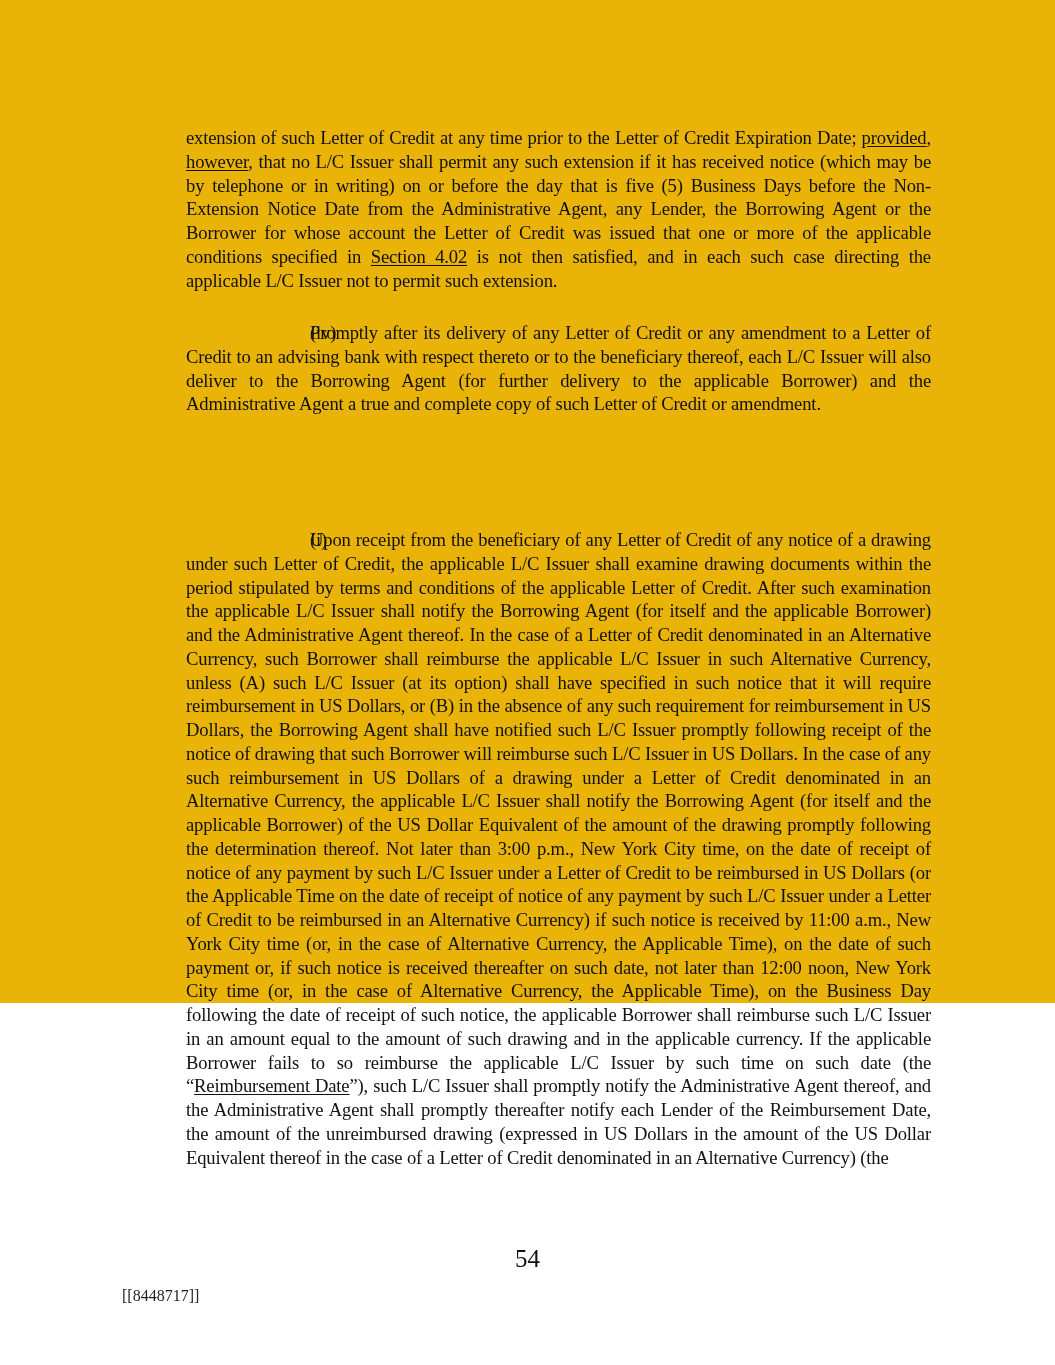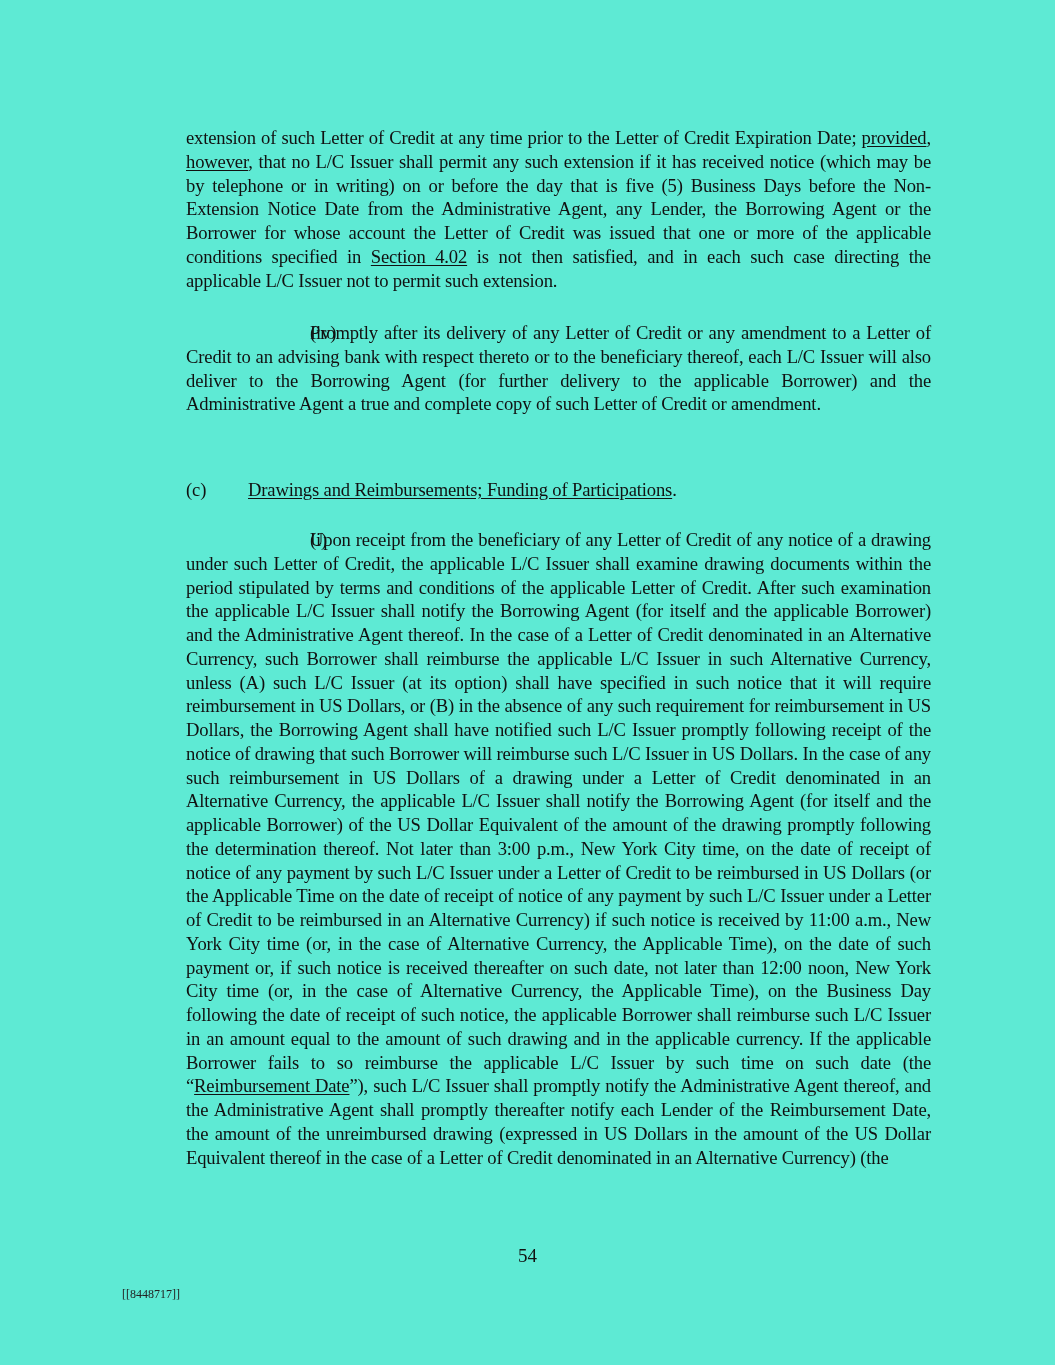--- a/index.html
+++ b/index.html
@@ -1,57 +1,54 @@
 <!DOCTYPE html>
 <html><head>
   <meta charset="utf-8">
   <style>
     html, body { margin: 0; padding: 0; background: #ffffff; }
     body { width: 1055px; height: 1365px; position: relative; overflow: hidden; }
     .page {
-      position: absolute; left: 0; top: 0; width: 1055px; height: 1365px; background: #5eead4;
+      position: absolute; left: 0; top: 0; width: 1055px; height: 1003px; background: #eab308;
     }
     .body-text {
       position: absolute; left: 186px; width: 745px;
       font-family: "Liberation Serif", serif;
       font-size: 18.6px; line-height: 23.75px; color: #111;
       text-align: justify; text-align-last: left;
       letter-spacing: -0.15px;
     }
     .para { margin: 0; }
     .indent { text-indent: 62px; }
     .u { text-decoration: underline; text-underline-offset: 2px; }
     .tab-iv { display: inline-block; width: 62px; }
     .tab-c { display: inline-block; width: 62px; }
     .tab-i { display: inline-block; width: 62px; }
     .page-number {
       position: absolute; left: 0; width: 1055px; top: 1245px; text-align: center;
-      font-family: "Liberation Serif", serif; font-size: 19px; color: #111;
+      font-family: "Liberation Serif", serif; font-size: 25px; color: #111;
     }
     .doc-id {
       position: absolute; left: 122px; top: 1287px;
-      font-family: "Liberation Serif", serif; font-size: 12px; color: #222;
+      font-family: "Liberation Serif", serif; font-size: 16px; color: #222;
     }
   </style>
 </head>
 <body>
 
 <div class="page">
 
   <div class="body-text" style="top:126px;">
     <p class="para"><span>extension of such Letter of Credit at any time prior to the Letter of Credit Expiration Date; </span><span class="u">provided</span><span>, </span><span class="u">however</span><span>, that no L/C Issuer shall permit any such extension if it has received notice (which may be by telephone or in writing) on or before the day that is five (5) Business Days before the Non-Extension Notice Date from the Administrative Agent, any Lender, the Borrowing Agent or the Borrower for whose account the Letter of Credit was issued that one or more of the applicable conditions specified in </span><span class="u">Section 4.02</span><span> is not then satisfied, and in each such case directing the applicable L/C Issuer not to permit such extension.</span></p>
   </div>
 
   <div class="body-text" style="top:321px;">
     <p class="para indent"><span class="tab-iv">(iv)</span><span>Promptly after its delivery of any Letter of Credit or any amendment to a Letter of Credit to an advising bank with respect thereto or to the beneficiary thereof, each L/C Issuer will also deliver to the Borrowing Agent (for further delivery to the applicable Borrower) and the Administrative Agent a true and complete copy of such Letter of Credit or amendment.</span></p>
   </div>
 
-  <div class="body-text" style="top:478px;">
-    <p class="para" style="text-align:left;"><span class="tab-c">(c)</span><span class="u">Drawings and Reimbursements; Funding of Participations</span><span>.</span></p>
-  </div>
 
   <div class="body-text" style="top:528px;">
     <p class="para indent"><span class="tab-i">(i)</span><span>Upon receipt from the beneficiary of any Letter of Credit of any notice of a drawing under such Letter of Credit, the applicable L/C Issuer shall examine drawing documents within the period stipulated by terms and conditions of the applicable Letter of Credit.  After such examination the applicable L/C Issuer shall notify the Borrowing Agent (for itself and the applicable Borrower) and the Administrative Agent thereof.  In the case of a Letter of Credit denominated in an Alternative Currency, such Borrower shall reimburse the applicable L/C Issuer in such Alternative Currency, unless (A) such L/C Issuer (at its option) shall have specified in such notice that it will require reimbursement in US Dollars, or (B) in the absence of any such requirement for reimbursement in US Dollars, the Borrowing Agent shall have notified such L/C Issuer promptly following receipt of the notice of drawing that such Borrower will reimburse such L/C Issuer in US Dollars.  In the case of any such reimbursement in US Dollars of a drawing under a Letter of Credit denominated in an Alternative Currency, the applicable L/C Issuer shall notify the Borrowing Agent (for itself and the applicable Borrower) of the US Dollar Equivalent of the amount of the drawing promptly following the determination thereof.  Not later than 3:00 p.m., New York City time, on the date of receipt of notice of any payment by such L/C Issuer under a Letter of Credit to be reimbursed in US Dollars (or the Applicable Time on the date of receipt of notice of any payment by such L/C Issuer under a Letter of Credit to be reimbursed in an Alternative Currency) if such notice is received by 11:00 a.m., New York City time (or, in the case of Alternative Currency, the Applicable Time), on the date of such payment or, if such notice is received thereafter on such date, not later than 12:00 noon, New York City time (or, in the case of Alternative Currency, the Applicable Time), on the Business Day following the date of receipt of such notice, the applicable Borrower shall reimburse such L/C Issuer in an amount equal to the amount of such drawing and in the applicable currency.  If the applicable Borrower fails to so reimburse the applicable L/C Issuer by such time on such date (the “</span><span class="u">Reimbursement Date</span><span>”), such L/C Issuer shall promptly notify the Administrative Agent thereof, and the Administrative Agent shall promptly thereafter notify each Lender of the Reimbursement Date, the amount of the unreimbursed drawing (expressed in US Dollars in the amount of the US Dollar Equivalent thereof in the case of a Letter of Credit denominated in an Alternative Currency) (the</span></p>
   </div>
 
   <div class="page-number">54</div>
   <div class="doc-id">[[8448717]]</div>
 
 </div>
 

